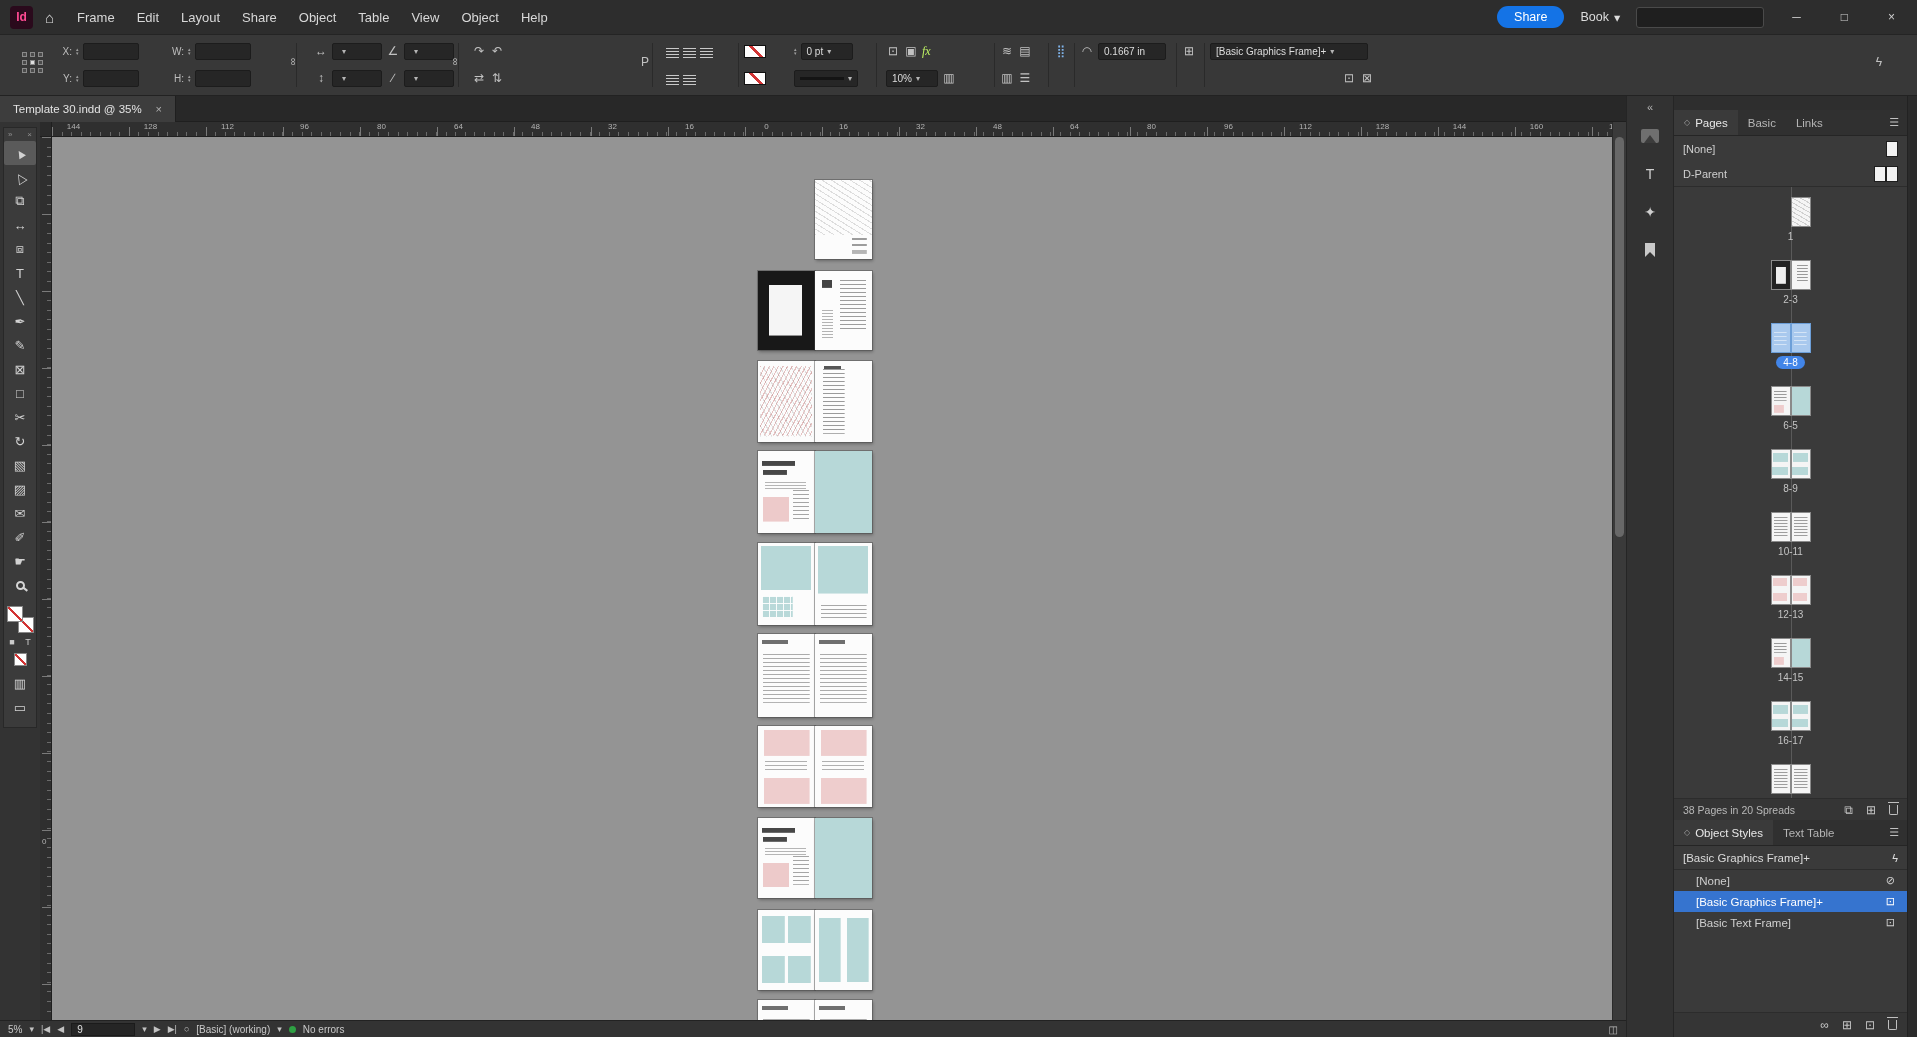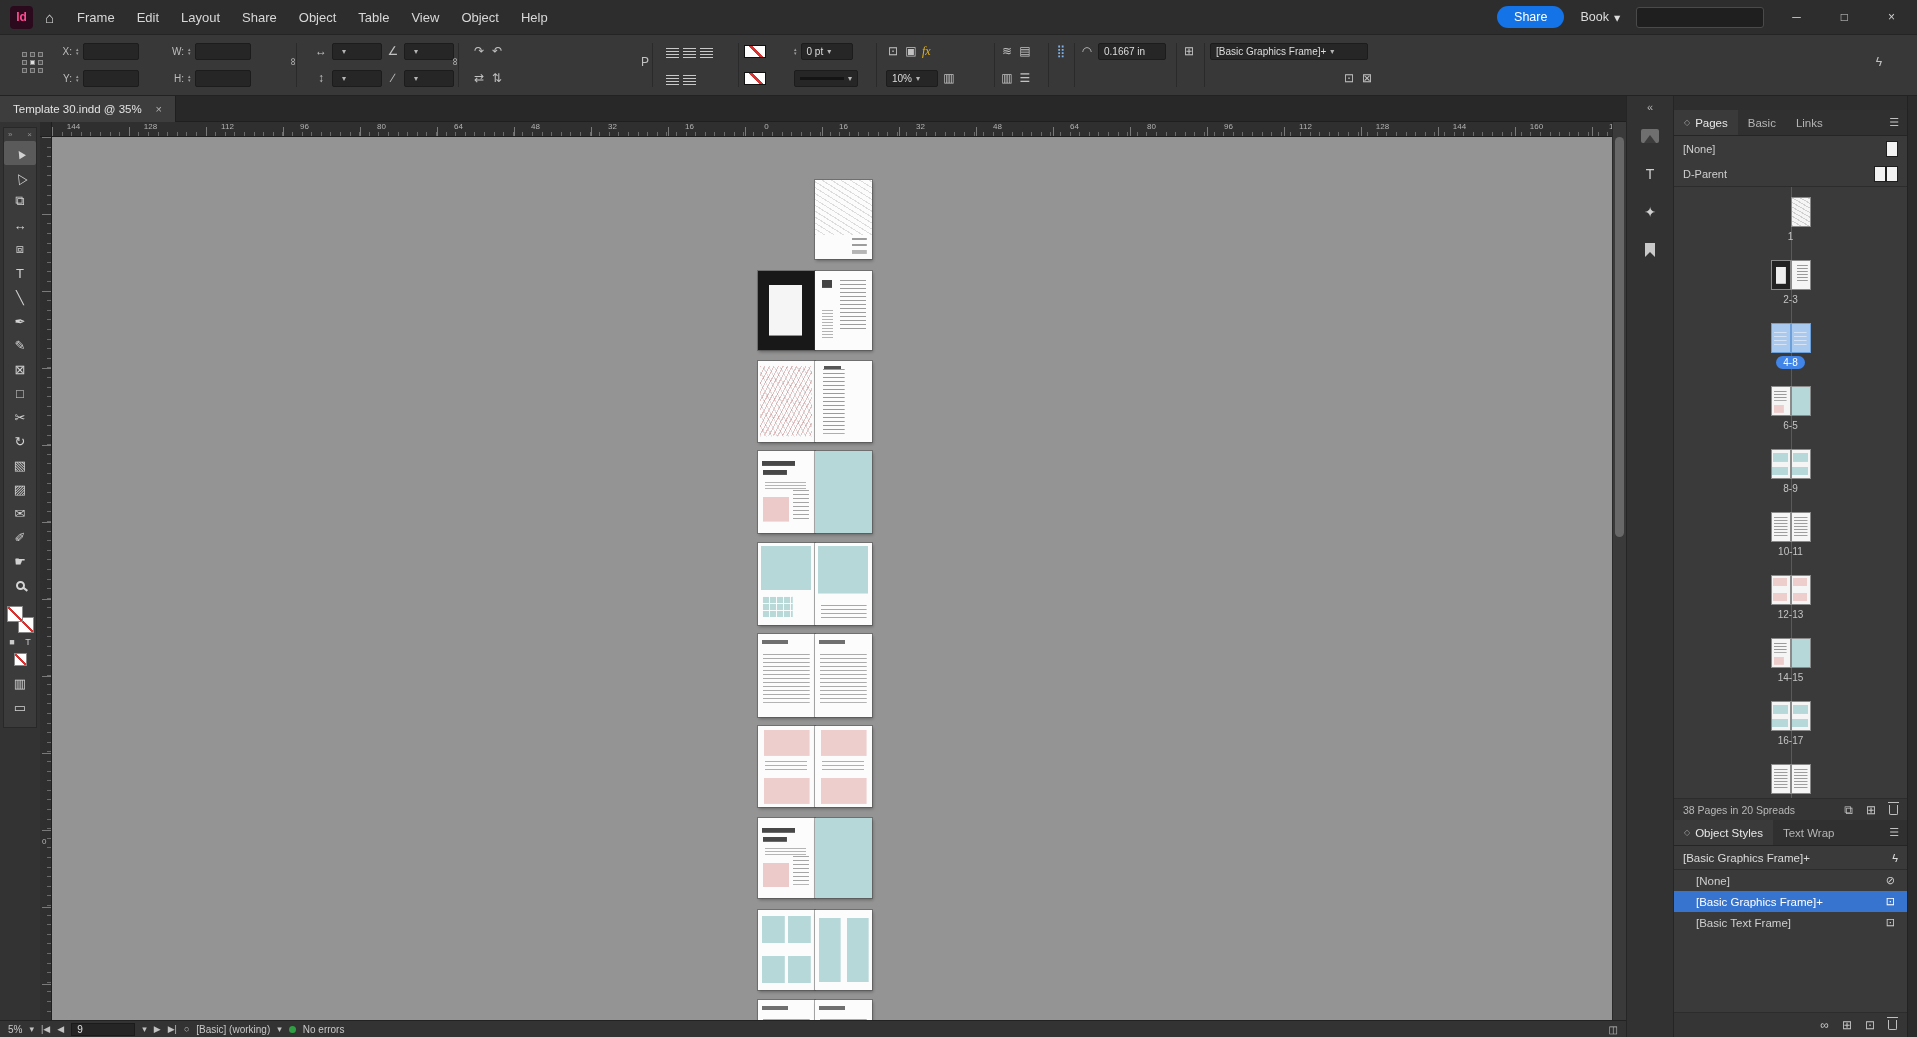--- a/index.html
+++ b/index.html
@@ -35,21 +35,21 @@
   .fly::after { content:"›"; font-size:11px; color:#b5b5b5; margin-left:2px; }
   .ref-proxy { display:grid; grid-template-columns:repeat(3,5px); gap:3px; }
   .ref-proxy i { width:5px; height:5px; border:1px solid #8a8a8a; background:#4a4a4a; display:block; }
   .ref-proxy i.c { background:#ddd; }
   .chain { transform:rotate(90deg); color:#bbb; font-size:11px; }
   .bars { width:13px; height:11px; background:repeating-linear-gradient(#c9c9c9 0 1px, transparent 1px 3px); }
   .cb-swatch { width:22px; height:13px; background:#fff; border:1px solid #111; position:relative; }
   .cb-swatch::after { content:""; position:absolute; inset:0;
     background:linear-gradient(45deg, transparent 44%, #d23434 44% 56%, transparent 56%); }
   .stroke-line { width:44px; height:3px; background:#141414; }
-  .fx { font-style:italic; font-family:"Liberation Serif", serif; font-size:12px; color:#eab308;text-align:right; }
+  .fx { font-style:italic; font-family:"Liberation Serif", serif; font-size:12px; color:#bef264;text-align:right; }
   .cb-sep { position:absolute; top:8px; bottom:8px; width:1px; background:#2a2a2a; }
   .dots-blue { color:#7fb2e8; font-size:12px; }
 
   
   #tabstrip { position:absolute; top:96px; left:0; width:1626px; height:26px; background:#282828;
     border-bottom:1px solid #1f1f1f; }
   #doc-tab { position:absolute; left:0; top:0; height:26px; width:176px; background:#3d3d3d;
     display:flex; align-items:center; gap:10px; padding:0 13px; font-size:11.5px; color:#e3e3e3;
     border-right:1px solid #1f1f1f; }
   #doc-tab .x { color:#b0b0b0; font-size:11px; margin-left:auto; }
@@ -711,21 +711,21 @@
       <span class="trash"></span>
     </span>
   </div>
 
   <div class="panel-tabs">
     <div class="ptab active">
       <span class="dia">◇</span>
       <span>Object Styles</span>
     </div>
     <div class="ptab">
-        <span>Text Wrap</span>
+        <span>Text Table</span>
       </div>
     <div class="panel-menu">☰</div>
   </div>
 
   <div class="os-current">
     <span>[Basic Graphics Frame]+</span>
     <span class="ri">ϟ</span>
   </div>
   <div class="os-item">
     <span>[None]</span>

